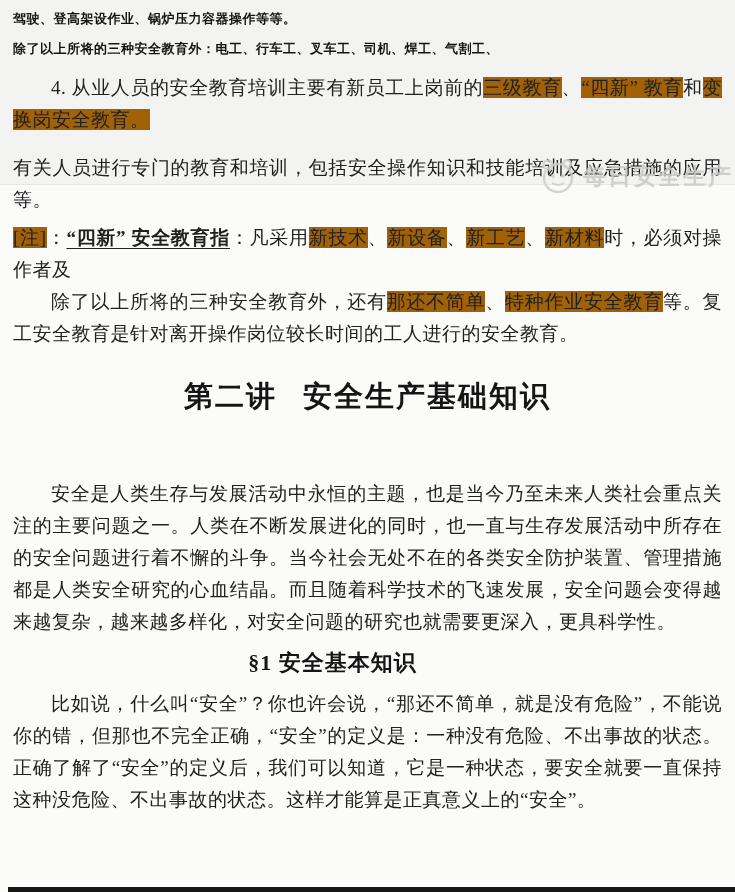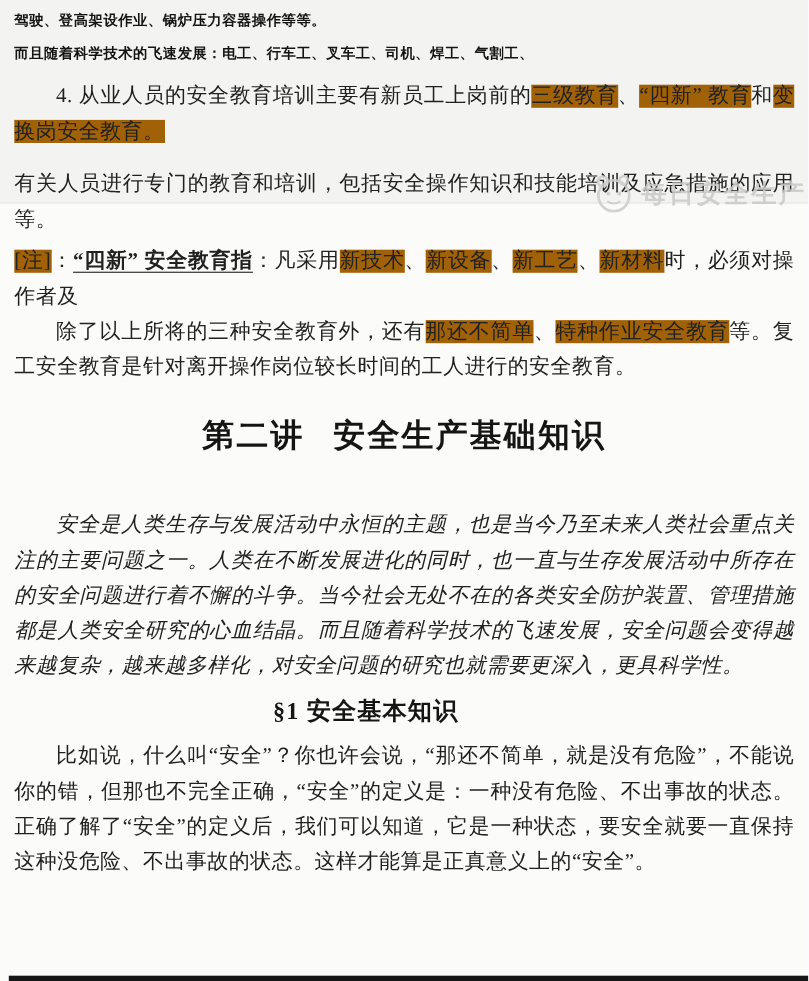--- a/index.html
+++ b/index.html
@@ -34,21 +34,21 @@
     margin:24px 0 0 0;text-align:center;
     font-size:29px;line-height:44px;font-weight:700;
     letter-spacing:2px;color:#151515;
   }
   .chapter-space{display:inline-block;width:0.9em;}
   h2.section{
     margin:8px 0 0 0;text-align:center;position:relative;left:-35px;
     font-size:22px;line-height:34px;font-weight:700;color:#151515;
     letter-spacing:1px;
   }
-  .para1{margin-top:44px;font-style:italic;}
+  .para1{margin-top:60px;}
   .watermark{
     position:absolute;top:112px;right:2px;z-index:2;
     display:flex;align-items:center;gap:5px;
     color:#c9c9c9;opacity:0.85;margin-top:44px;
   }
   .watermark-text{
     font-family:"Liberation Sans","DejaVu Sans",sans-serif;
     font-size:23px;font-weight:700;letter-spacing:2px;white-space:nowrap;
   }
   .bottom-bar{
@@ -71,21 +71,21 @@
       <circle cx="15" cy="20" r="2" fill="#cdcdcd"></circle>
       <circle cx="25" cy="20" r="2" fill="#cdcdcd"></circle>
       <path d="M14 27 Q20 31 26 27" fill="none" stroke="#cdcdcd" stroke-width="2"></path>
     </svg>
     <span class="watermark-text">每日安全生产</span>
   </div>
 
   <div class="content">
 
     <p class="hei">驾驶、登高架设作业、锅炉压力容器操作等等。</p>
-    <p class="hei">而且随着科学技术的飞速发展：电工、行车工、叉车工、司机、焊工、气割工、</p>
+    <p class="hei">除了以上所将的三种安全教育外：电工、行车工、叉车工、司机、焊工、气割工、</p>
 
     <p class="body indent m8"><span>4. 从业人员的安全教育培训主要有新员工上岗前的</span><span class="hl">三级教育</span><span>、</span><span class="hl">“四新” 教育</span><span>和</span><span class="hl">变换岗安全教育。</span></p>
 
     <p class="body m16">有关人员进行专门的教育和培训，包括安全操作知识和技能培训及应急措施的应用等。</p>
 
     <p class="body m6"><span class="hl">[注]</span><span>：</span><span class="ul bold">“四新” 安全教育指</span><span>：凡采用</span><span class="hl">新技术</span><span>、</span><span class="hl">新设备</span><span>、</span><span class="hl">新工艺</span><span>、</span><span class="hl">新材料</span><span>时，必须对操作者及</span></p>
 
     <p class="body indent"><span>除了以上所将的三种安全教育外，还有</span><span class="hl">那还不简单</span><span>、</span><span class="hl">特种作业安全教育</span><span>等。复工安全教育是针对离开操作岗位较长时间的工人进行的安全教育。</span></p>
 
     <h1 class="chapter"><span>第二讲</span><span class="chapter-space"></span><span>安全生产基础知识</span></h1>

